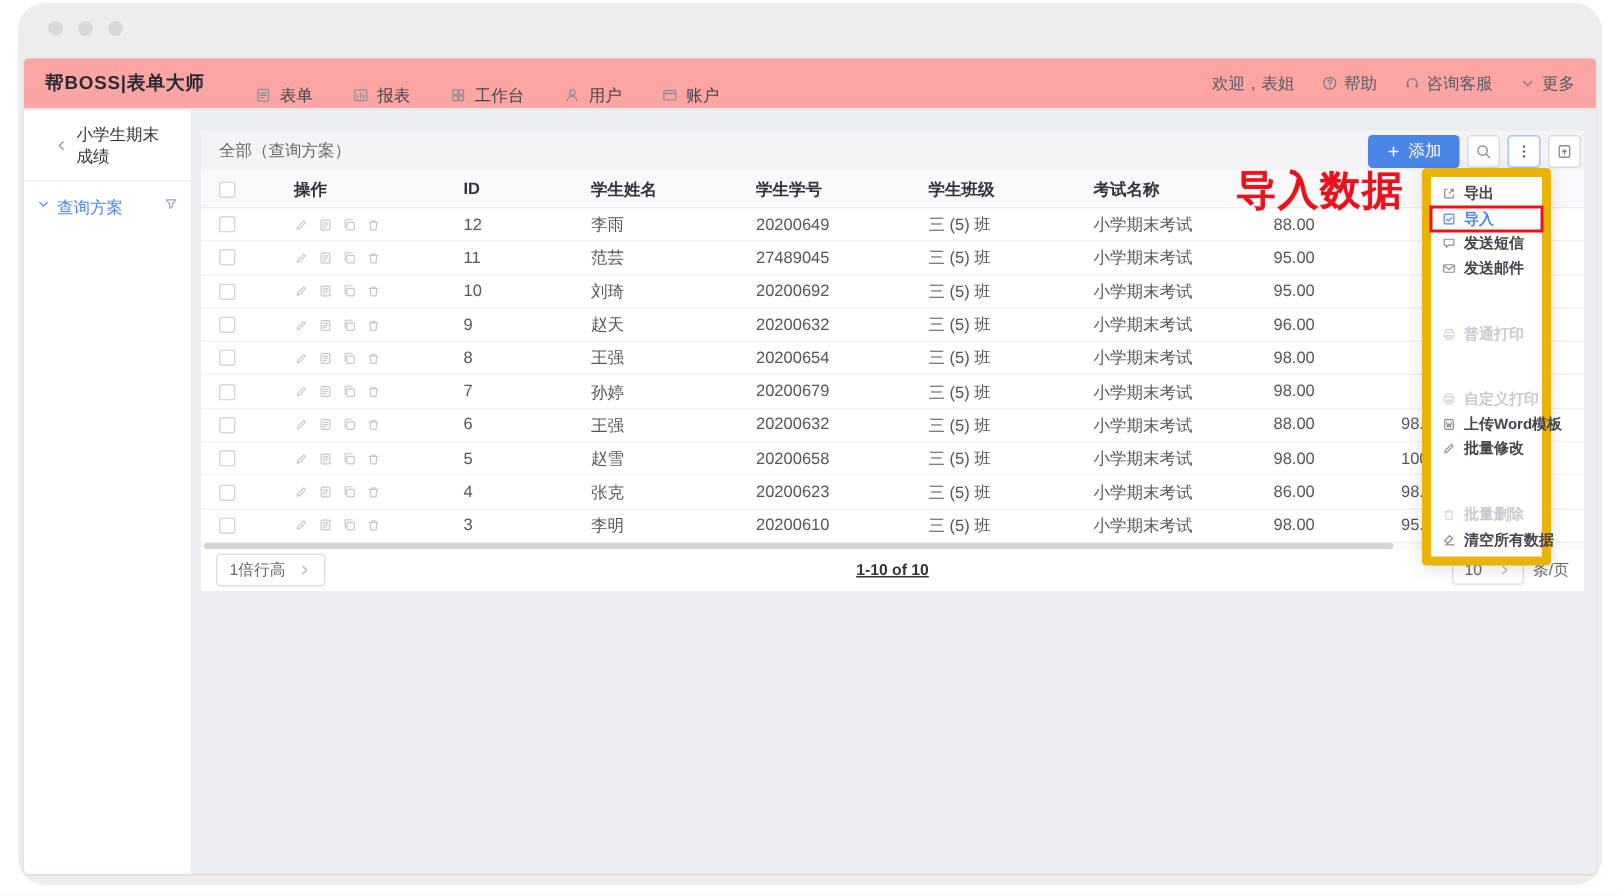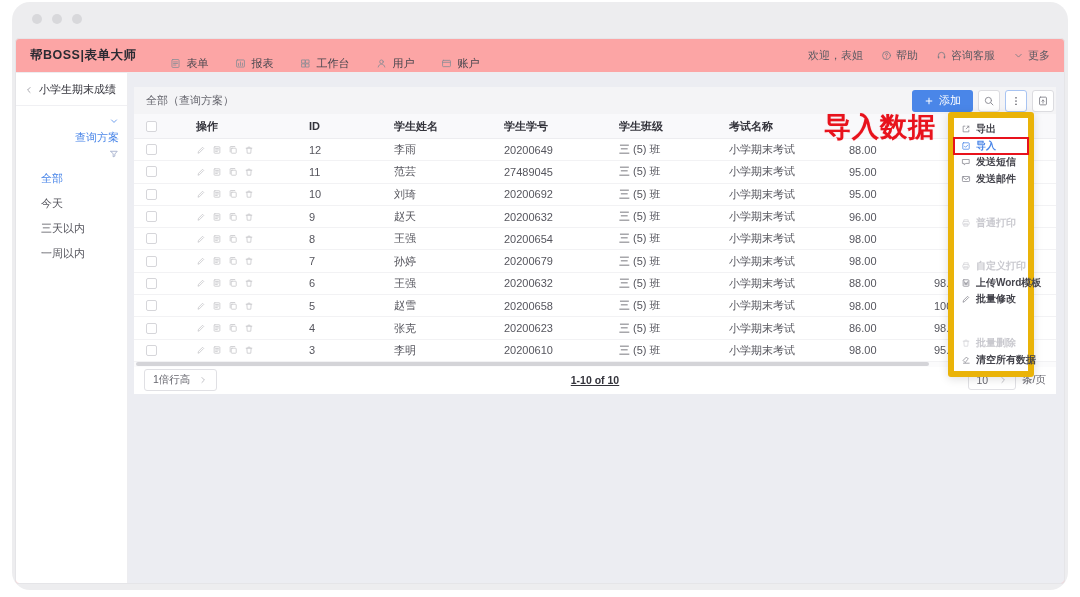--- a/index.html
+++ b/index.html
@@ -27,24 +27,24 @@
   .nav-item .ic { color:#8d8d95; }
   .hdr-right { margin-left:auto; display:flex; gap:18px; align-items:center;
                font-size:11px; color:#5a5a62; }
   .hdr-right-item { display:flex; align-items:center; gap:4px; }
   .hdr-right-item .ic { color:#7d7d85; }
 
   .app-body { flex:1; display:flex; min-height:0; }
 
   
   .sidebar { width:112px; flex:none; border-right:1px solid #ededf0; font-size:11px; background:#fff; }
-  .side-back { display:flex; align-items:center; gap:5px; padding:9px 8px 8px; color:#33333b;
+  .side-back { display:flex; align-items:center; gap:5px; padding:9px 20px 8px; color:#33333b;
                border-bottom:1px solid #f0f0f3;font-family:Liberation Serif, serif; }
   .side-back .ic { color:#8d8d95; }
-  .side-section { display:flex; align-items:flex-end; gap:4px; padding:10px 8px 7px; color:var(--accent);flex-direction:column; }
+  .side-section { display:flex; align-items:flex-start; gap:4px; padding:10px 8px 7px; color:var(--accent); }
   .side-section .ic { color:var(--accent); }
   .side-section .funnel { margin-left:auto; color:#9aa7c7; }
   .side-item { padding:5px 8px 5px 25px; color:#55555d; cursor:default; }
   .side-item.active { color:var(--accent); }
 
   
   .main { flex:1; min-width:0; background:#ecedf2; padding:14px 8px 0 6px;
           display:flex; flex-direction:column; }
   .toolbar { height:27px; flex:none; background:#f4f4f6; display:flex; align-items:center;
              padding:0 2px 0 12px; }
@@ -218,26 +218,20 @@
                 <path d="M3.5 5.5L7 9l3.5-3.5"></path>
               </svg>
             </span>
           <span>查询方案</span>
           <span class="ic ic-sm funnel">
               <svg viewBox="0 0 14 14" fill="none" stroke="currentColor" stroke-width="1.1" stroke-linecap="round" stroke-linejoin="round">
                 <path d="M2.5 3.2h9L8.2 7v3l-2.4 1V7z"></path>
               </svg>
             </span>
         </div>
-        <div id="side-items">
-            <div class="side-item active">全部</div>
-            <div class="side-item">今天</div>
-            <div class="side-item">三天以内</div>
-            <div class="side-item">一周以内</div>
-          </div>
       </div>
 
       <div class="main">
 
         <div class="toolbar">
           <span class="view-label">全部（查询方案）</span>
           <div class="toolbar-right">
             <button class="btn-add">
               <span class="ic ic-sm">
                   <svg viewBox="0 0 14 14" fill="none" stroke="currentColor" stroke-width="1.1" stroke-linecap="round" stroke-linejoin="round">

